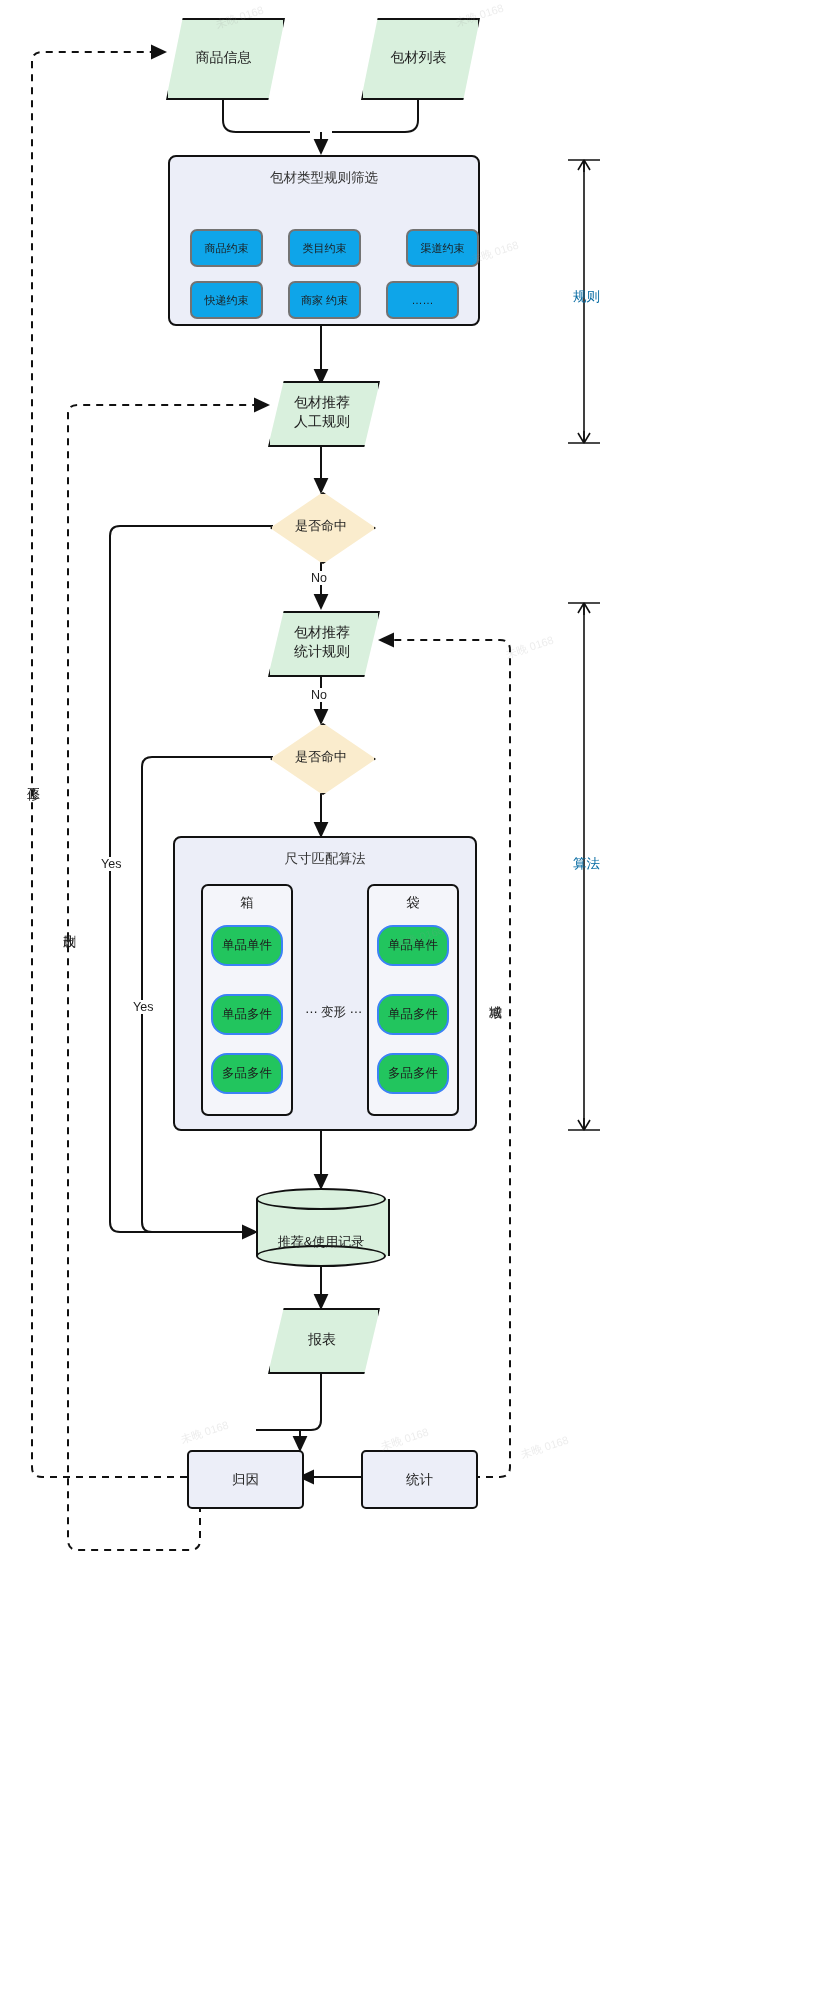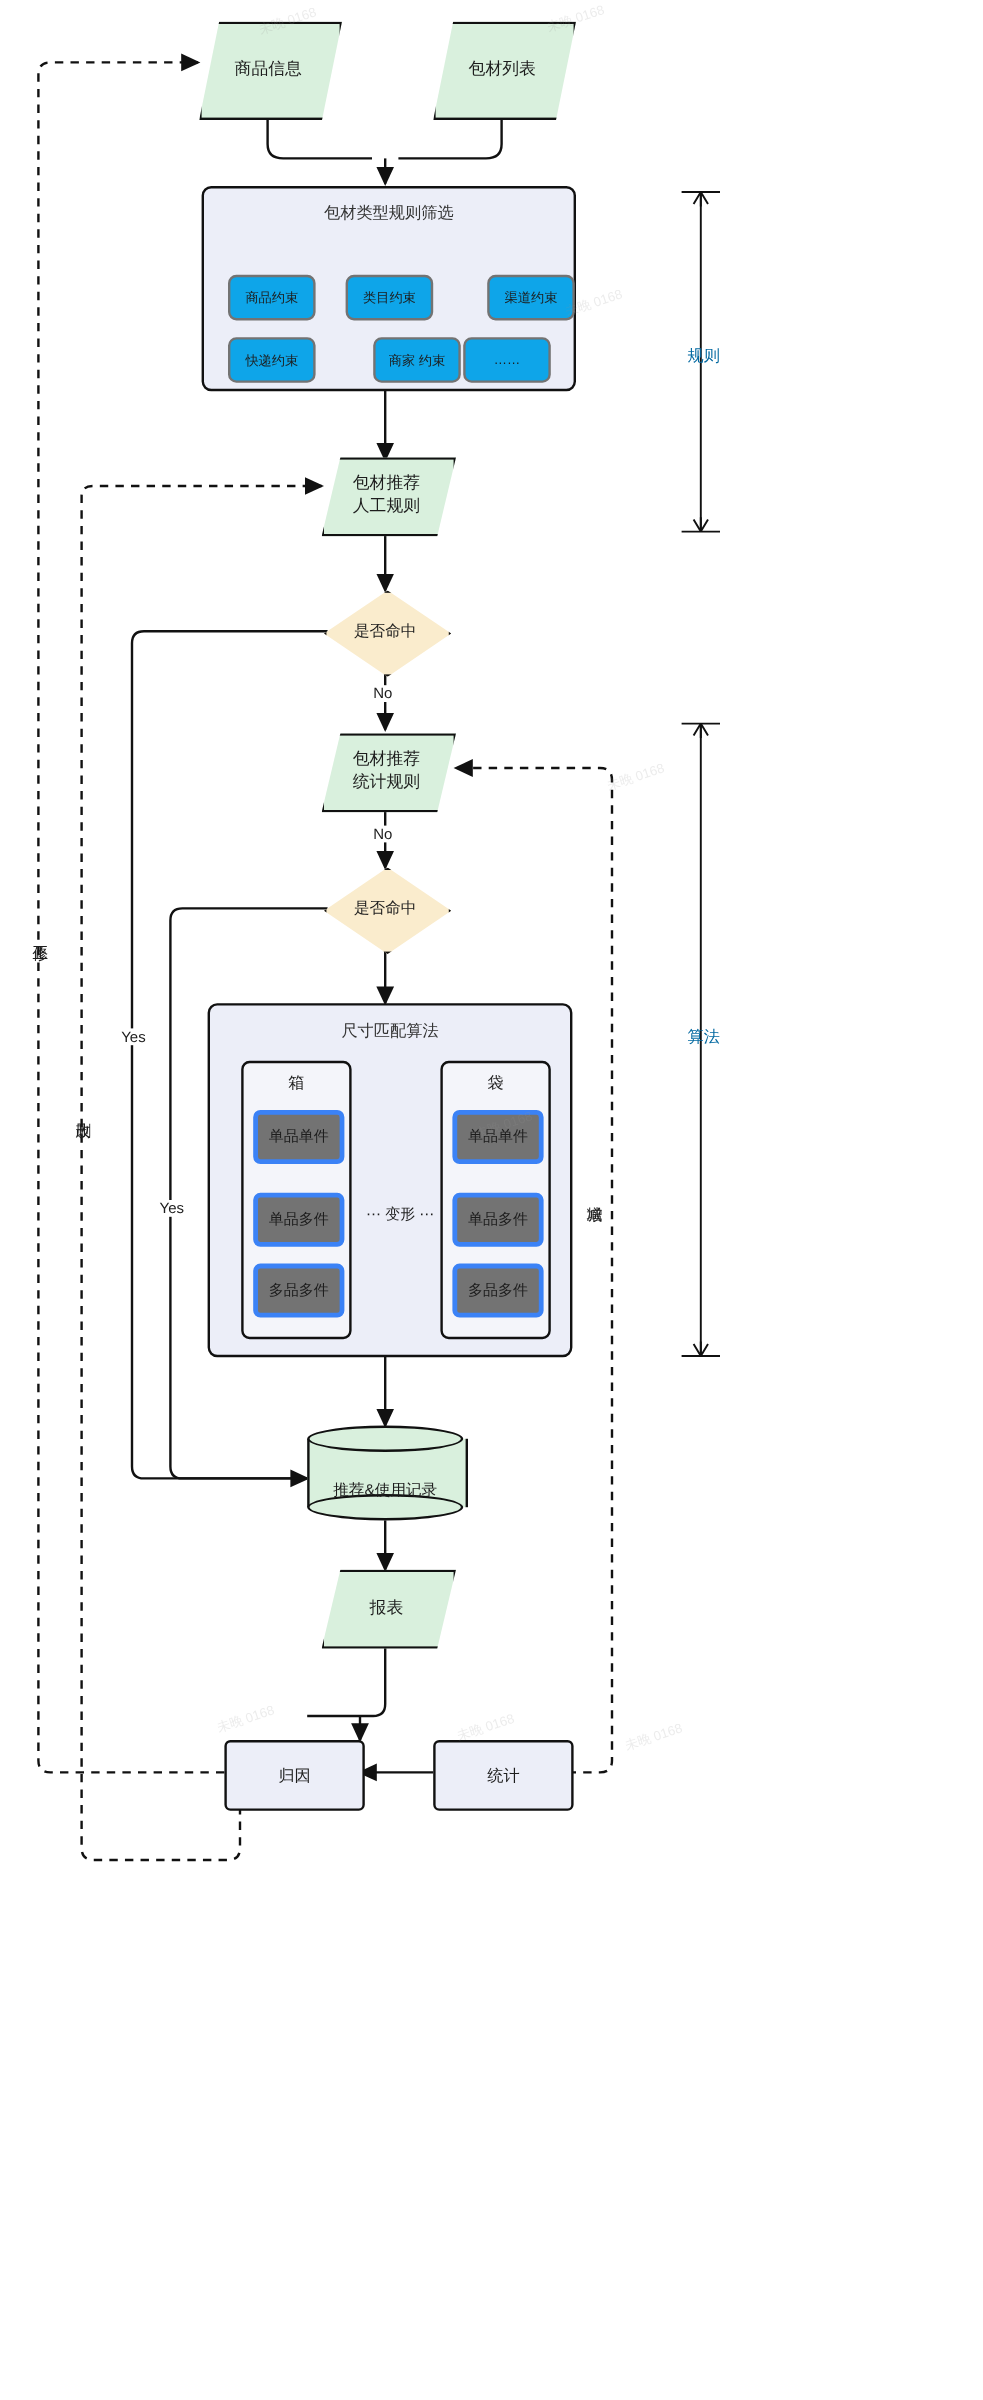--- a/index.html
+++ b/index.html
@@ -14,21 +14,21 @@
             display:flex;align-items:center;justify-content:center;text-align:center;
             font-size:14px;color:#1d1d1d;white-space:pre-line;line-height:1.35;}
   .bigbox{background:#eceef8;border:2.5px solid #111;border-radius:8px;font-family:Liberation Serif, serif;}
   .bigbox-title{position:absolute;left:0;top:12px;width:100%;text-align:center;
                 font-size:13.5px;color:#333;}
   .chip{position:absolute;background:#0ea5e9;border:2px solid #737373;border-radius:7px;
         display:flex;align-items:center;justify-content:center;font-size:11px;color:#1d1d1d;}
   .subcol{position:absolute;background:#f4f5fa;border:2px solid #111;border-radius:7px;}
   .subcol-title{position:absolute;left:0;top:8px;width:100%;text-align:center;
                 font-size:13.5px;color:#222;}
-  .leaf{position:absolute;background:#737373;border:4px solid #3b82f6;border-radius:6px;
+  .leaf{position:absolute;background:#22c55e;border:2px solid #3b82f6;border-radius:16px;
         display:flex;align-items:center;justify-content:center;font-size:12.5px;color:#1d1d1d;}
   .diamond-wrap{position:absolute;}
   .diamond{width:100%;height:100%;background:#faeccd;border:2.5px solid #111;
            clip-path:polygon(50% 0,100% 50%,50% 100%,0 50%);}
   .diamond-txt{position:absolute;left:0;top:0;width:100%;height:100%;display:flex;
                align-items:center;justify-content:center;font-size:13px;color:#1d1d1d;}
   .cyl-wrap{position:absolute;}
   .cyl-body{position:absolute;left:0;top:11px;width:100%;height:calc(100% - 22px);
             background:#d9f0dd;border-left:2.5px solid #111;border-right:2.5px solid #111;}
   .cyl-top{position:absolute;left:0;top:0;width:100%;height:22px;background:#d9f0dd;
@@ -121,21 +121,21 @@
     <div class="para-txt">商品信息</div>
   </div>
 
   <div class="bigbox" style="position:absolute;left:168px;top:155px;width:308px;height:167px;">
     <div class="bigbox-title">包材类型规则筛选</div>
   </div>
   <div class="chip" style="left:190px;top:229px;width:69px;height:34px;">商品约束</div>
   <div class="chip" style="left:288px;top:229px;width:69px;height:34px;">类目约束</div>
   <div class="chip" style="left:386px;top:229px;width:69px;height:34px;margin-left:20px;">渠道约束</div>
   <div class="chip" style="left:190px;top:281px;width:69px;height:34px;">快递约束</div>
-  <div class="chip" style="left:288px;top:281px;width:69px;height:34px;margin-left:23px;">商家 约束</div>
+  <div class="chip" style="left:288px;top:281px;width:69px;height:34px;">商家 约束</div>
   <div class="chip" style="left:386px;top:281px;width:69px;height:34px;">……</div>
 
   <div class="para-wrap" style="left:268px;top:381px;width:108px;height:62px;">
     <div class="para" style="width:100%;height:100%;"></div>
     <div class="para-txt">包材推荐
 人工规则</div>
   </div>
 
   <div class="diamond-wrap" style="left:270px;top:492px;width:102px;height:68px;">
     <div class="diamond"></div>

